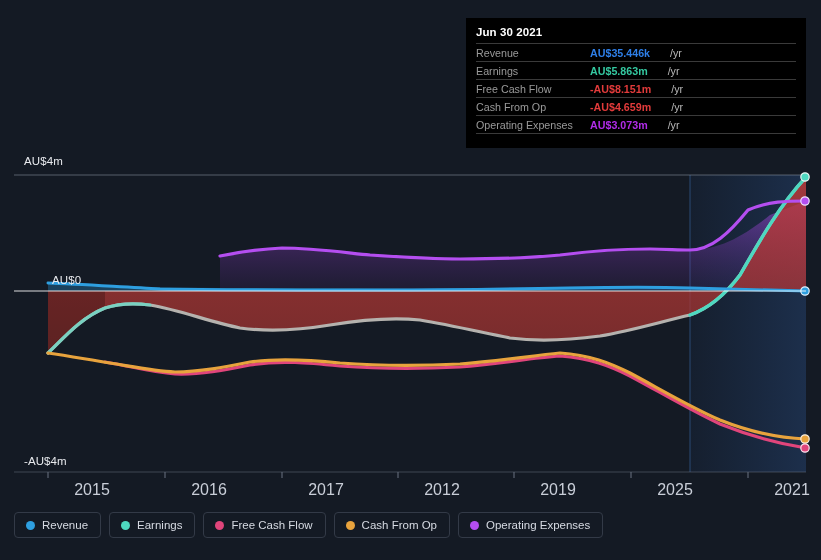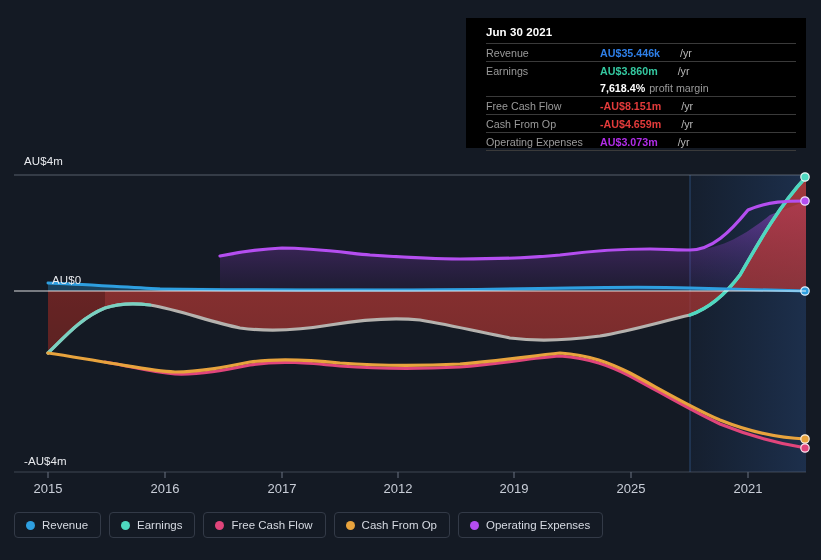--- a/index.html
+++ b/index.html
@@ -27,33 +27,34 @@
   }
   .ylabel.top{left:24px;top:155px;}
   .ylabel.mid{left:24px;top:274px;margin-left:28px;}
   .ylabel.bot{left:24px;top:455px;}
 
   
   .xlabels{position:absolute;left:0;top:481px;width:821px;height:18px;}
   .xlabel{
     position:absolute;
     color:#c9ced8;
-    font-size:13px;
+    font-size:16px;
     transform:translateX(-50%);
     white-space:nowrap;
+    margin-left:44px;
   }
 
   
   .tooltip{
     position:absolute;
     left:466px;top:18px;
     width:340px;height:130px;
     background:#000000;
     box-sizing:border-box;
-    padding:7px 10px 0 20px;
+    padding:7px 10px 0 10px;
     z-index:40;
   }
   .tt-title{
     color:#ffffff;
     font-size:11.5px;
     font-weight:bold;
     padding:1px 0 5px 0;
     letter-spacing:.1px;
   }
   .tt-row{
@@ -214,29 +215,24 @@
     <div class="tt-title">Jun 30 2021</div>
 
     <div class="tt-row">
       <span class="tt-label">Revenue</span>
       <span class="tt-val" style="color:#2e7fe8">AU$35.446k</span>
       <span class="tt-unit">/yr</span>
     </div>
 
     <div class="tt-row">
       <span class="tt-label">Earnings</span>
-      <span class="tt-val" style="color:#34c8a0">AU$3.860m</span>
-      <span class="tt-unit">/yr</span>
-    </div>
-
-    <div class="tt-row sub">
-      <span class="tt-label"></span>
-      <span class="tt-val" style="color:#ffffff">7,618.4%</span>
-      <span class="tt-margin-lbl">profit margin</span>
-    </div>
+      <span class="tt-val" style="color:#34c8a0">AU$5.863m</span>
+      <span class="tt-unit">/yr</span>
+    </div>
+
 
     <div class="tt-row">
       <span class="tt-label">Free Cash Flow</span>
       <span class="tt-val" style="color:#e33b3b">-AU$8.151m</span>
       <span class="tt-unit">/yr</span>
     </div>
 
     <div class="tt-row">
       <span class="tt-label">Cash From Op</span>
       <span class="tt-val" style="color:#e33b3b">-AU$4.659m</span>

